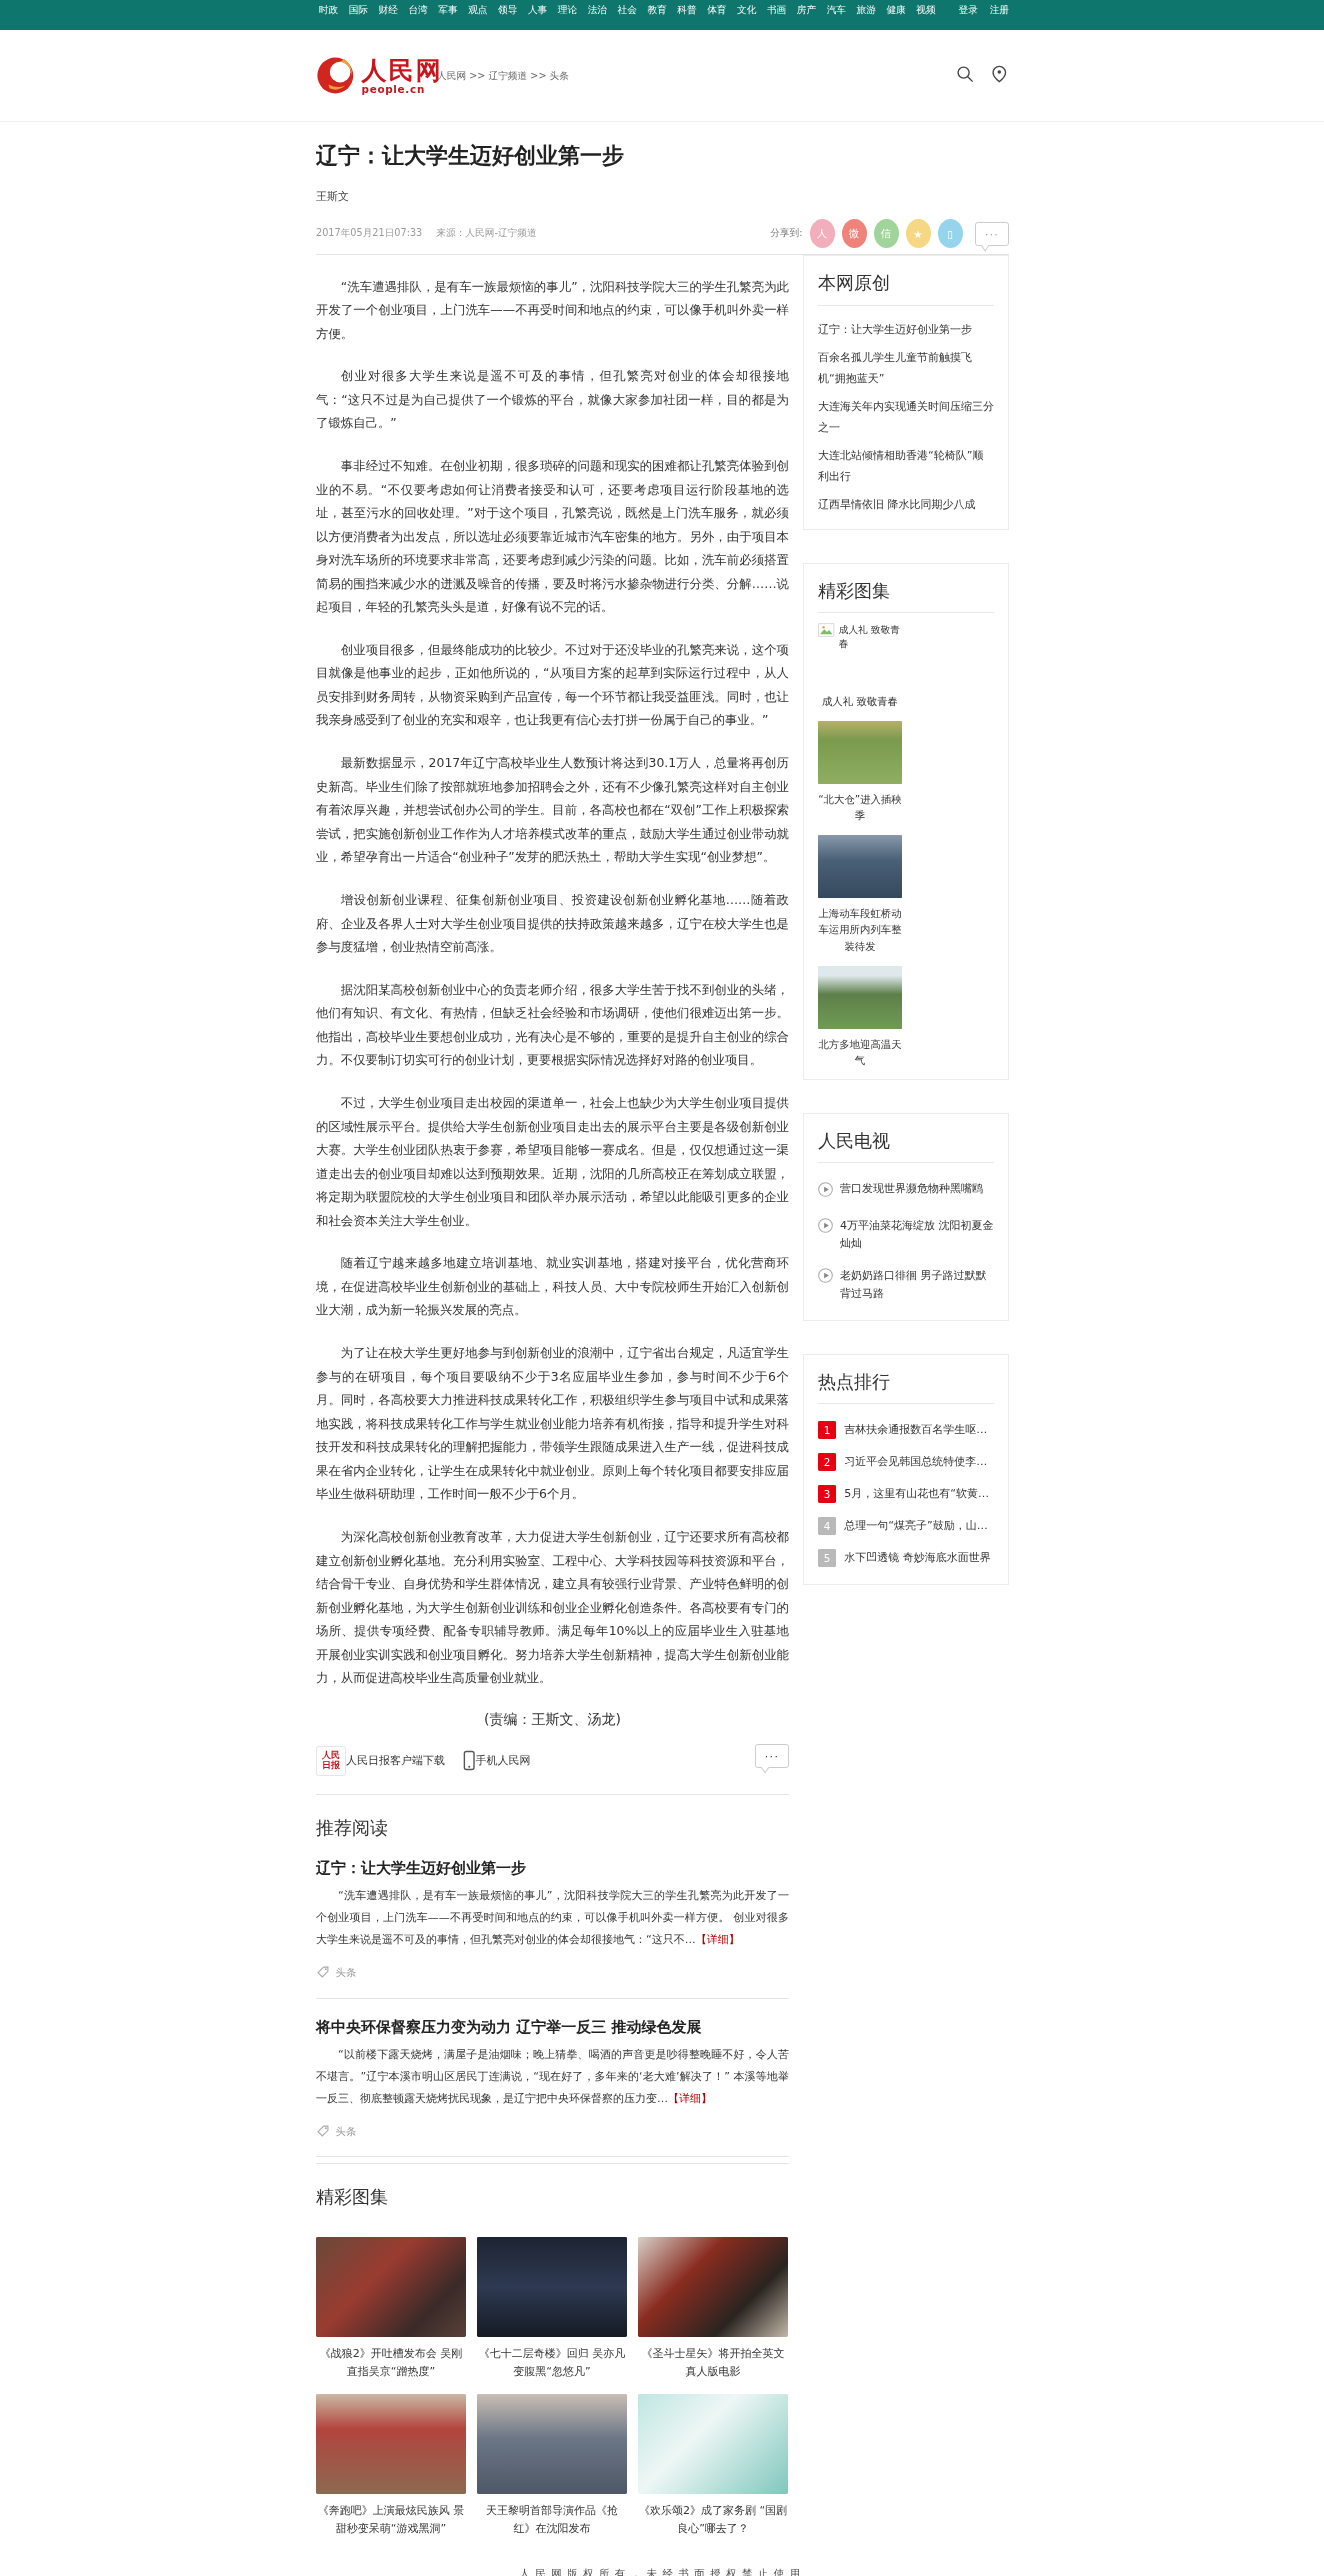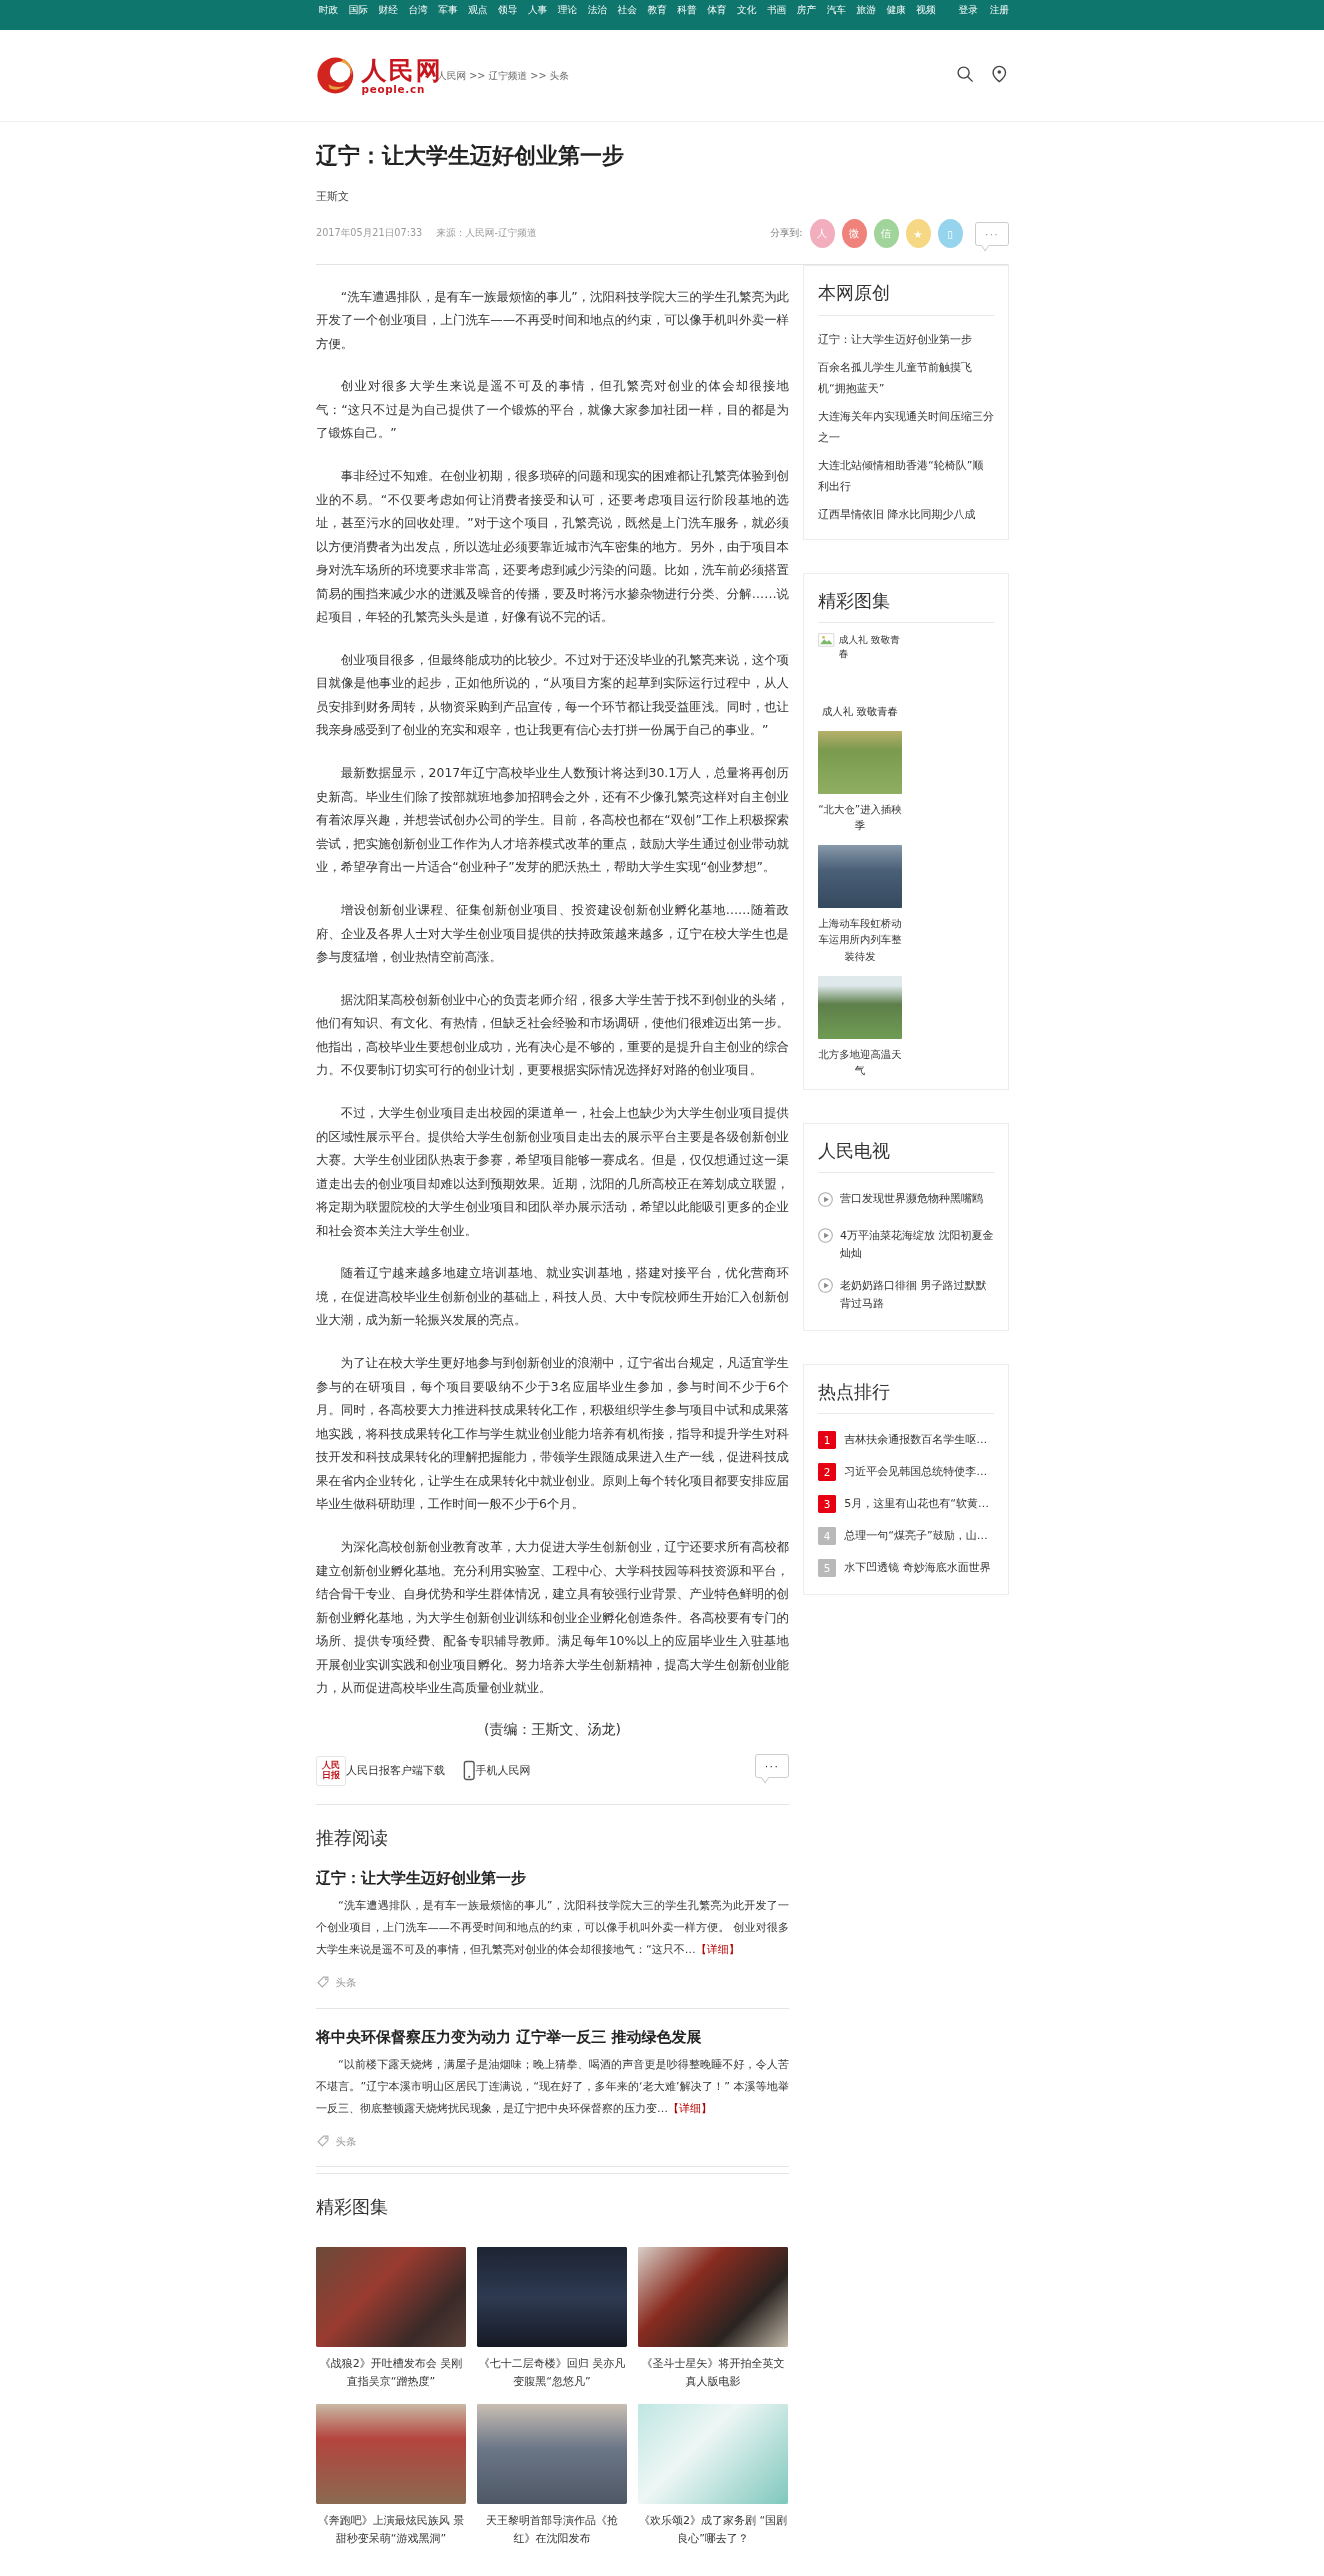--- a/index.html
+++ b/index.html
@@ -20,21 +20,21 @@
   .logo{position:absolute;left:0;top:23.5px;display:flex;align-items:center}
   .logo-text{margin-left:5.5px;display:flex;flex-direction:column;line-height:1}
   .logo-cn{font-size:25px;color:#c7161d;font-weight:700;font-family:"DejaVu Serif","Liberation Serif",serif;letter-spacing:2.1px}
   .logo-en{font-size:10.4px;color:#c7161d;font-weight:700;margin-top:1px;letter-spacing:0.7px}
   .breadcrumb{position:absolute;left:121px;top:40px;font-size:9.7px;color:#666}
   .header-icons{position:absolute;right:1.4px;top:35px;display:flex;gap:16.6px;align-items:center}
 
   
   .article-title{font-size:22px;color:#222;margin:19.3px 0 0;font-weight:700}
   .author{font-size:11px;color:#444;margin-top:18px}
-  .meta-row{margin-top:15px;padding-bottom:16px;border-bottom:0.7px solid #e3e3e3;display:flex;align-items:center}
+  .meta-row{margin-top:15px;padding-bottom:6px;border-bottom:0.7px solid #e3e3e3;display:flex;align-items:center}
   .meta-left{font-size:9.7px;color:#9a9a9a;display:flex;gap:14px}
   .meta-left a{color:#9a9a9a}
   .share{margin-left:auto;display:flex;align-items:center;gap:7px}
   .share-label{font-size:9.7px;color:#777}
   .share-icon{width:25px;height:29px;border-radius:50%;display:flex;align-items:center;justify-content:center;color:#fff;font-size:10.4px}
   .si-0{background:#f2aebc}.si-1{background:#ef837b}.si-2{background:#a0d49b}.si-3{background:#f6d783}.si-4{background:#96d4ee}
   .comment-btn{width:32px;height:22px;border:0.7px solid #ccc;border-radius:2.8px;color:#999;display:flex;align-items:center;
                justify-content:center;font-size:10.4px;letter-spacing:1.4px;position:relative;background:#fff;margin-left:5.5px}
   .comment-btn::after{content:"";position:absolute;left:6.2px;bottom:-3.5px;width:5.5px;height:5.5px;background:#fff;
                border-right:0.7px solid #ccc;border-bottom:0.7px solid #ccc;transform:rotate(55deg) skewX(20deg)}

